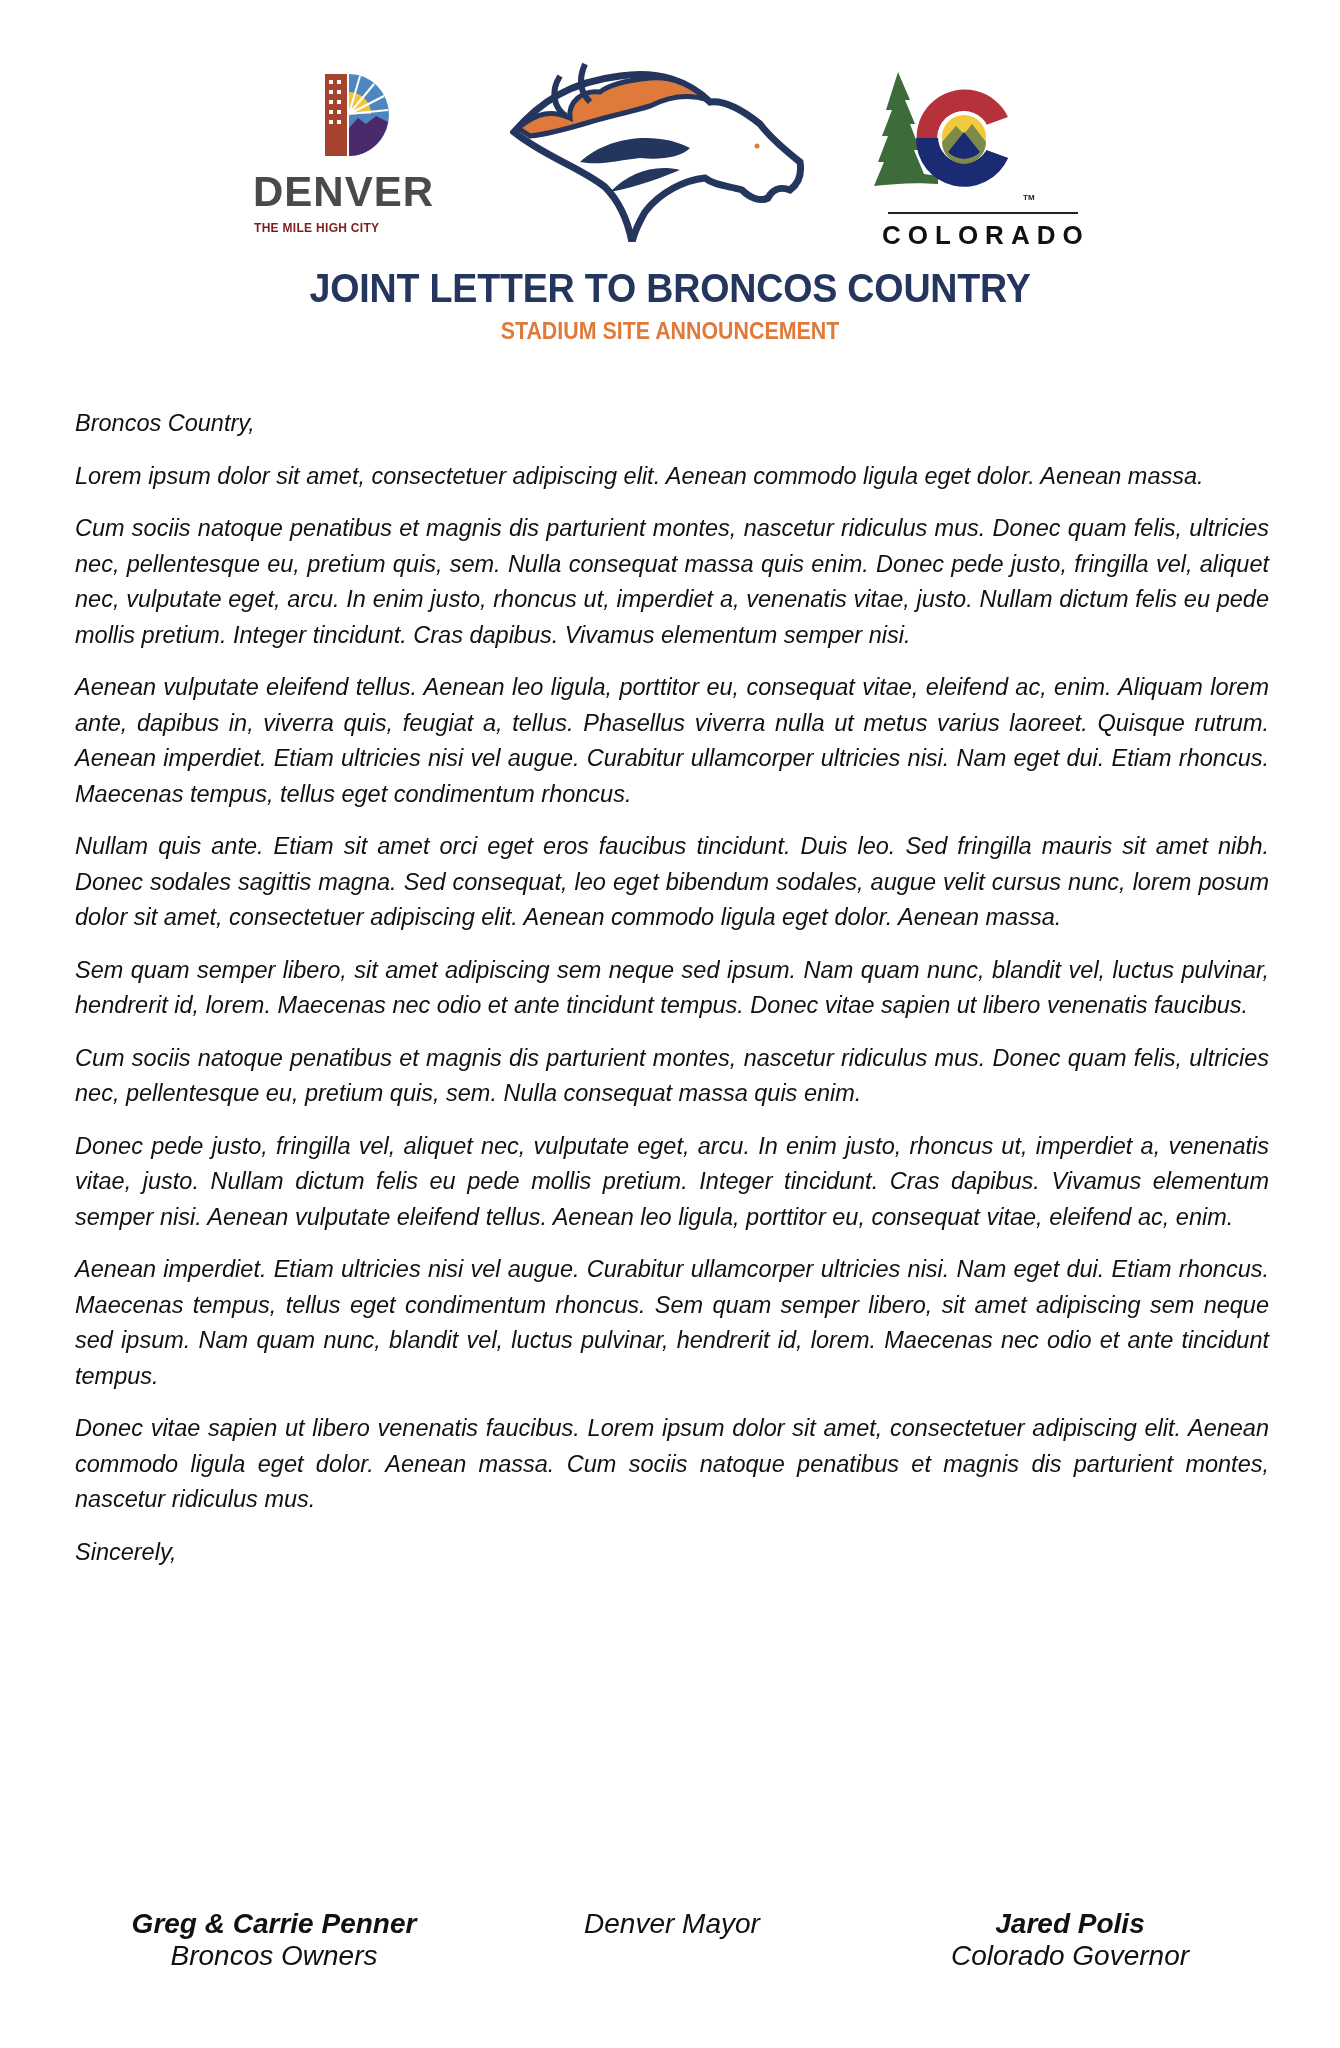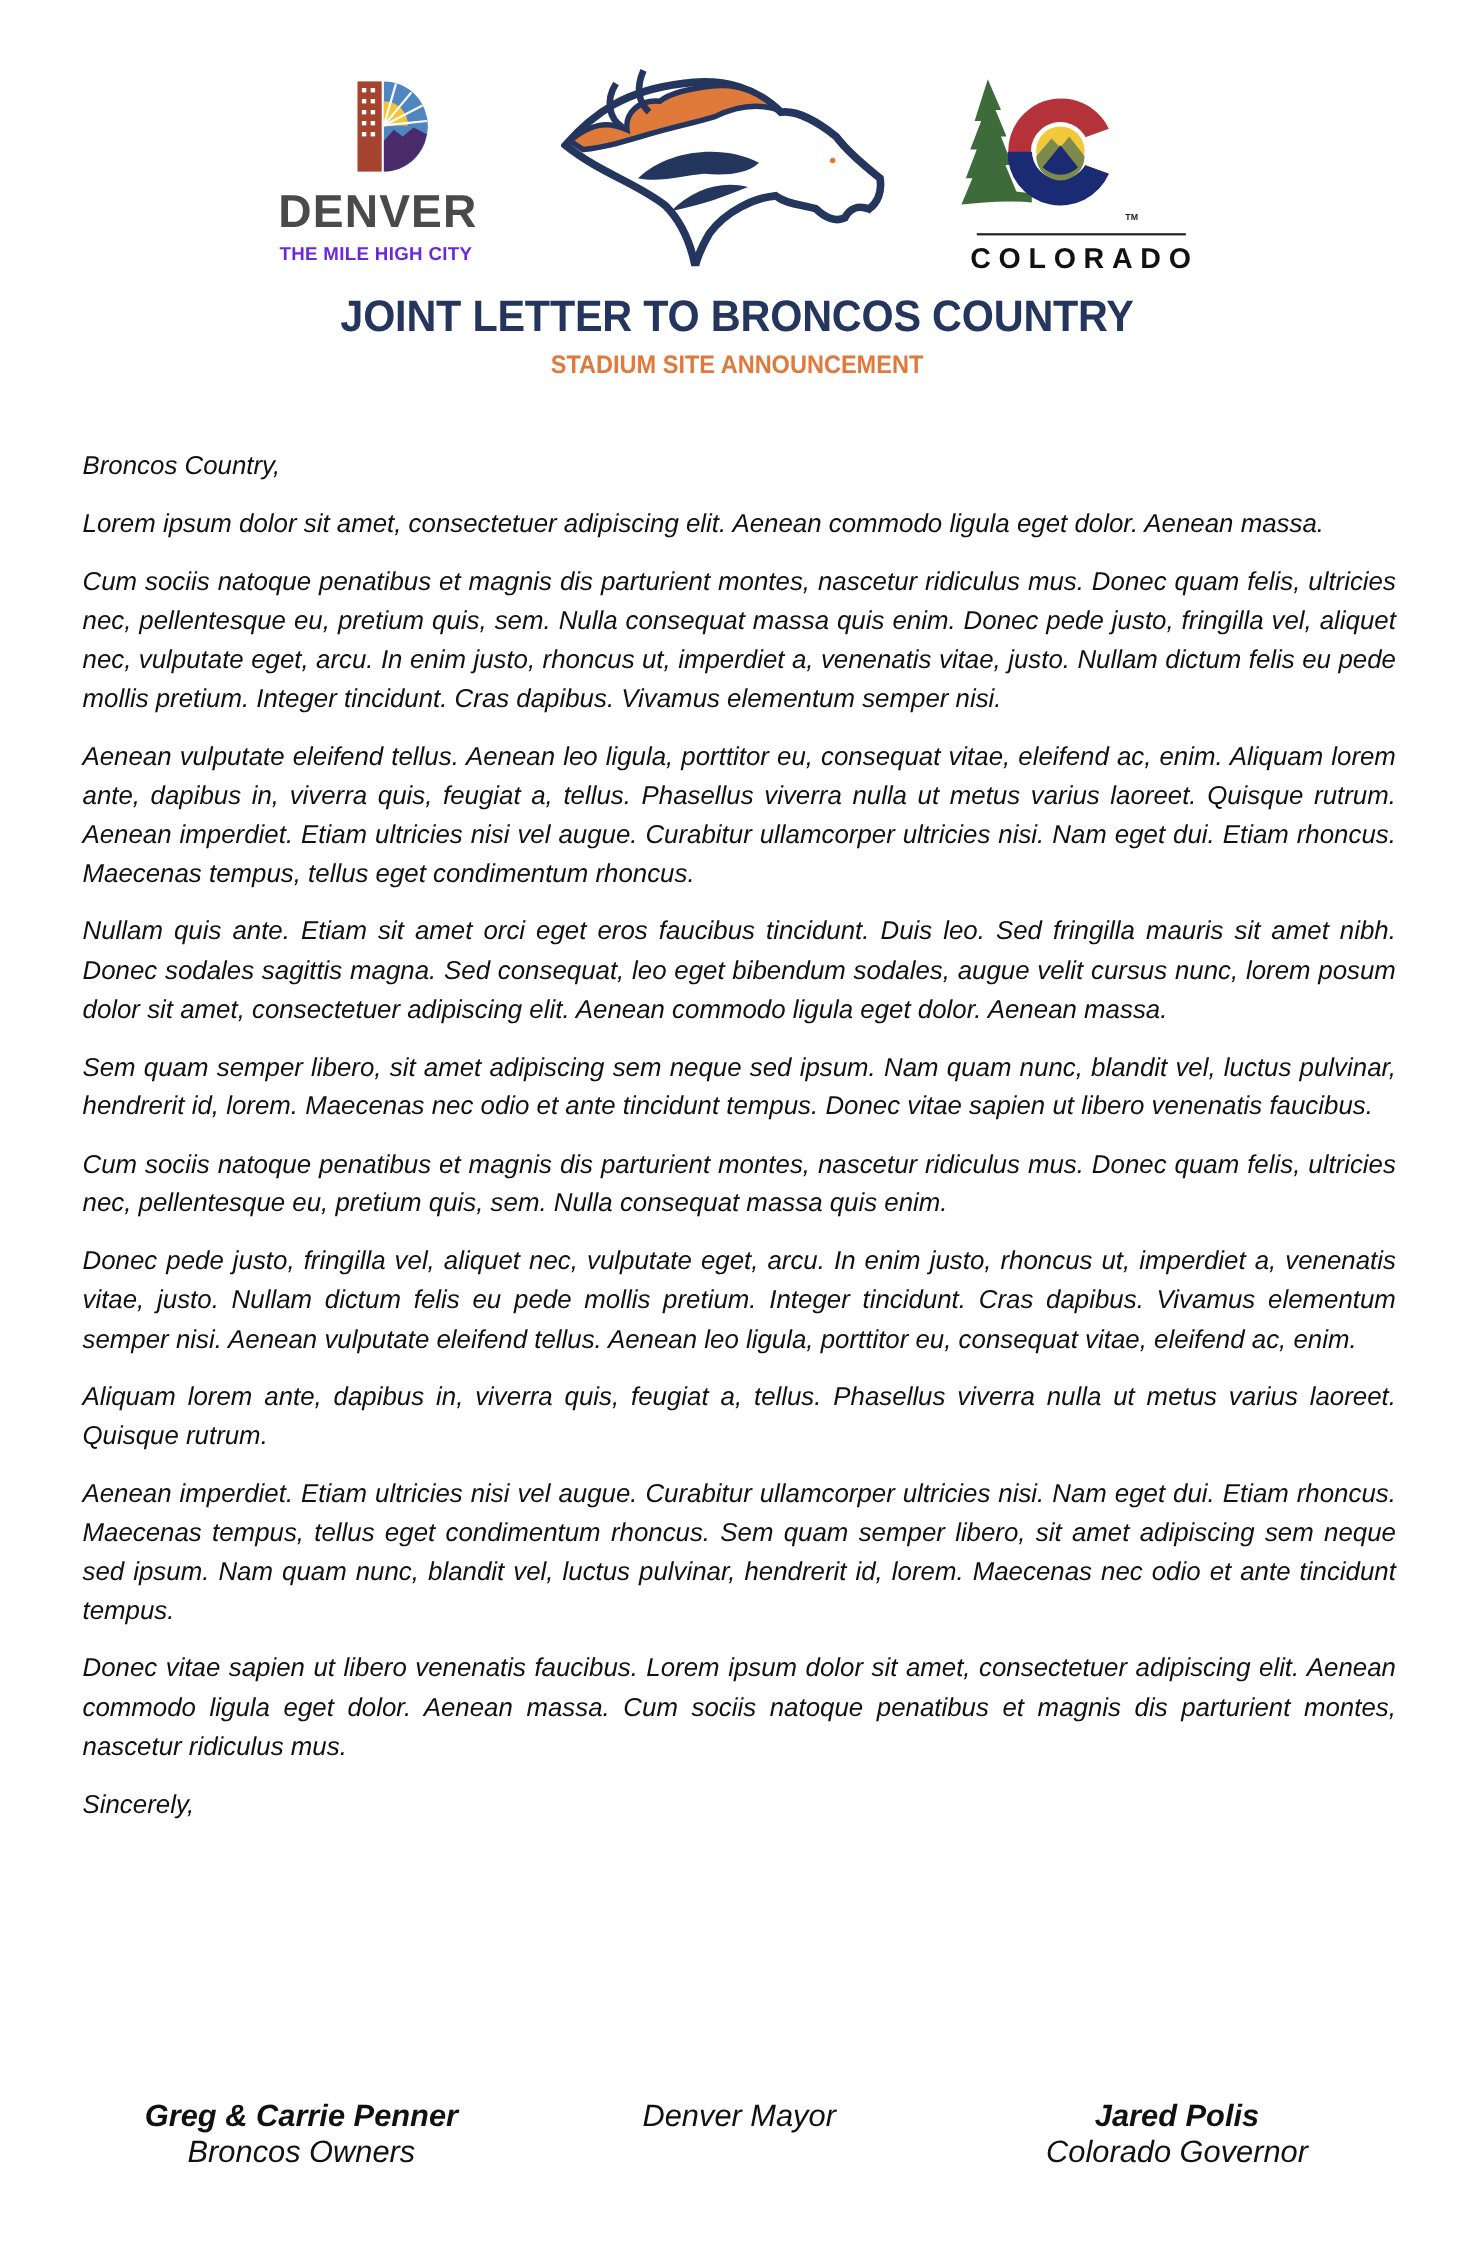--- a/index.html
+++ b/index.html
@@ -4,21 +4,21 @@
 <style>
   html, body { margin:0; padding:0; background:#ffffff; }
   body { width:1340px; height:2048px; position:relative; overflow:hidden;
          font-family:"Liberation Sans", sans-serif; color:#111; }
   .logos { position:absolute; top:56px; left:0; width:1340px; height:185px;padding-left:28px; }
   .logo { position:absolute; }
   #denver-logo { left:250px; top:16px; width:195px; height:160px; }
   #broncos-logo { left:510px; top:6px; width:295px; height:180px; }
   #colorado-logo { left:868px; top:16px; width:222px; height:165px; }
   .denver-word { position:absolute; left:3px; top:96px; font-weight:bold; font-size:42px; letter-spacing:1px; color:#4a4a4b; }
-  .denver-tag { position:absolute; left:4px; top:149px; font-weight:bold; font-size:17px; color:#6d28d9; letter-spacing:0.3px; white-space:nowrap; }
+  .denver-tag { position:absolute; left:4px; top:149px; font-weight:bold; font-size:12px; color:#7f1d1d; letter-spacing:0.3px; white-space:nowrap; }
   .co-rule { position:absolute; left:20px; top:140px; width:190px; height:2px; background:#222; }
   .co-word { position:absolute; left:14px; top:148px; font-weight:bold; font-size:26px; letter-spacing:7px; color:#111; }
   .co-tm { position:absolute; left:155px; top:121px; font-size:8px; font-weight:bold; color:#222; }
   .title { position:absolute; top:266px; left:0; width:1340px; text-align:center; font-weight:bold; font-size:40px; color:#24355e; letter-spacing:-0.2px; transform:scaleX(0.94); }
   .subtitle { position:absolute; top:318px; left:0; width:1340px; text-align:center; font-weight:bold; font-size:23px; color:#e07a3b; transform:scaleX(0.93); }
   .body { position:absolute; top:406px; left:75px; width:1194px; font-style:italic; font-size:23.5px; line-height:35.5px; }
   .body p { margin:0 0 17px 0; text-align:justify; }
   .sigs { position:absolute; top:1908px; left:0; width:1340px; }
   .sig { position:absolute; width:400px; text-align:center; font-style:italic; font-size:28px; line-height:32px; }
   .sig .name { font-weight:bold; }
@@ -93,21 +93,20 @@
 
 <div class="body">
   <p>Broncos Country,</p>
   <p>Lorem ipsum dolor sit amet, consectetuer adipiscing elit. Aenean commodo ligula eget dolor. Aenean massa.</p>
   <p>Cum sociis natoque penatibus et magnis dis parturient montes, nascetur ridiculus mus. Donec quam felis, ultricies nec, pellentesque eu, pretium quis, sem. Nulla consequat massa quis enim. Donec pede justo, fringilla vel, aliquet nec, vulputate eget, arcu. In enim justo, rhoncus ut, imperdiet a, venenatis vitae, justo. Nullam dictum felis eu pede mollis pretium. Integer tincidunt. Cras dapibus. Vivamus elementum semper nisi.</p>
   <p>Aenean vulputate eleifend tellus. Aenean leo ligula, porttitor eu, consequat vitae, eleifend ac, enim. Aliquam lorem ante, dapibus in, viverra quis, feugiat a, tellus. Phasellus viverra nulla ut metus varius laoreet. Quisque rutrum. Aenean imperdiet. Etiam ultricies nisi vel augue. Curabitur ullamcorper ultricies nisi. Nam eget dui. Etiam rhoncus. Maecenas tempus, tellus eget condimentum rhoncus.</p>
   <p>Nullam quis ante. Etiam sit amet orci eget eros faucibus tincidunt. Duis leo. Sed fringilla mauris sit amet nibh. Donec sodales sagittis magna. Sed consequat, leo eget bibendum sodales, augue velit cursus nunc, lorem posum dolor sit amet, consectetuer adipiscing elit. Aenean commodo ligula eget dolor. Aenean massa.</p>
   <p>Sem quam semper libero, sit amet adipiscing sem neque sed ipsum. Nam quam nunc, blandit vel, luctus pulvinar, hendrerit id, lorem. Maecenas nec odio et ante tincidunt tempus. Donec vitae sapien ut libero venenatis faucibus.</p>
   <p>Cum sociis natoque penatibus et magnis dis parturient montes, nascetur ridiculus mus. Donec quam felis, ultricies nec, pellentesque eu, pretium quis, sem. Nulla consequat massa quis enim.</p>
   <p>Donec pede justo, fringilla vel, aliquet nec, vulputate eget, arcu. In enim justo, rhoncus ut, imperdiet a, venenatis vitae, justo. Nullam dictum felis eu pede mollis pretium. Integer tincidunt. Cras dapibus. Vivamus elementum semper nisi. Aenean vulputate eleifend tellus. Aenean leo ligula, porttitor eu, consequat vitae, eleifend ac, enim.</p>
-  <p>Aliquam lorem ante, dapibus in, viverra quis, feugiat a, tellus. Phasellus viverra nulla ut metus varius laoreet. Quisque rutrum.</p>
   <p>Aenean imperdiet. Etiam ultricies nisi vel augue. Curabitur ullamcorper ultricies nisi. Nam eget dui. Etiam rhoncus. Maecenas tempus, tellus eget condimentum rhoncus. Sem quam semper libero, sit amet adipiscing sem neque sed ipsum. Nam quam nunc, blandit vel, luctus pulvinar, hendrerit id, lorem. Maecenas nec odio et ante tincidunt tempus.</p>
   <p>Donec vitae sapien ut libero venenatis faucibus. Lorem ipsum dolor sit amet, consectetuer adipiscing elit. Aenean commodo ligula eget dolor. Aenean massa. Cum sociis natoque penatibus et magnis dis parturient montes, nascetur ridiculus mus.</p>
   <p>Sincerely,</p>
 </div>
 
 <div class="sigs">
   <div class="sig" id="sig-1">
     <div class="name">Greg &amp; Carrie Penner</div>
     <div>Broncos Owners</div>
   </div>

